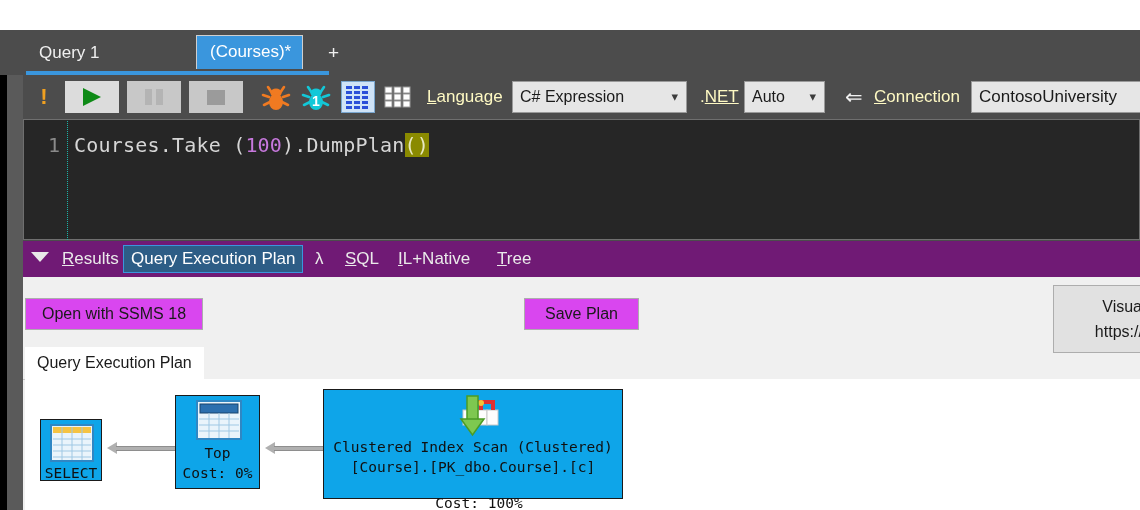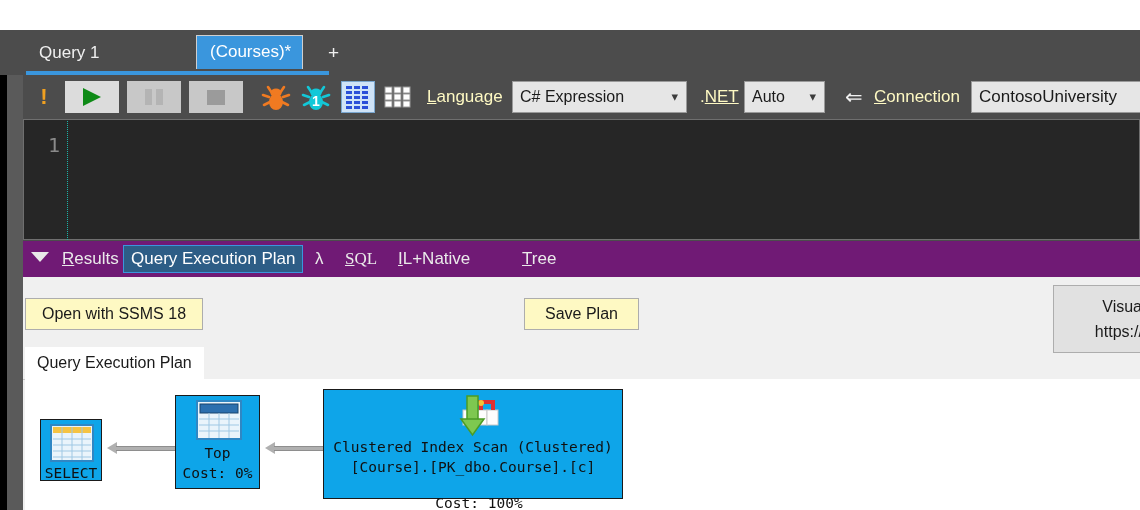--- a/index.html
+++ b/index.html
@@ -69,21 +69,21 @@
   
   .restabs{position:absolute;left:23px;top:211px;width:1117px;height:36px;background:#701a75;padding-left:40px;}
   .chev{position:absolute;left:8px;top:11px;width:0;height:0;border-left:9px solid transparent;border-right:9px solid transparent;border-top:10px solid #e9e9e9;}
   .rtab{position:absolute;top:5px;height:26px;color:#eaeaea;font-size:17px;line-height:26px;white-space:nowrap;padding:0 4px;}
   .rtab u{text-decoration:underline;}
   .rtab.sel{background:#2d5d86;border:1px solid #3a96dd;box-sizing:border-box;color:#ffffff;height:28px;line-height:26px;top:4px;padding:0 7px;}
 
   
   .panel{position:absolute;left:23px;top:247px;width:1117px;height:233px;background:#f0f0f0;}
   .pbtn{
-    position:absolute;background:#fef9c3;border:1px solid #adadad;box-sizing:border-box;
+    position:absolute;background:#d946ef;border:1px solid #adadad;box-sizing:border-box;
     color:#1a1a1a;font-size:16px;text-align:center;white-space:nowrap;
   }
   .infobox{
     position:absolute;background:#e1e1e1;border:1px solid #adadad;box-sizing:border-box;
     color:#1a1a1a;font-size:16px;text-align:right;padding:8px 6px 0 6px;line-height:25px;
     overflow:hidden;white-space:nowrap;
   }
   .inner-tabrow{position:absolute;left:0;top:70px;width:1117px;height:32px;border-bottom:1px solid #c8c8c8;}
   .inner-tab{
     position:absolute;left:2px;top:0;height:32px;background:#ffffff;
@@ -234,48 +234,49 @@
     </div>
 
     <div class="tb-field" style="left:948px;width:175px;">
       <span>ContosoUniversity</span>
     </div>
   </div>
 
   <div class="editor">
     <div class="gutter-guide"></div>
     <div class="lineno">1</div>
+    <div class="codeline"><span>Courses.Take (</span><span class="num">100</span><span>).DumpPlan</span><span class="paren-hl">()</span></div>
     <div class="caret-bar"></div>
     <div class="red-squiggle"></div>
   </div>
 
   <div class="restabs">
     <div class="chev"></div>
 
     <div class="rtab" style="left:35px;">
       <u>R</u><span>esults</span>
     </div>
 
     <div class="rtab sel" style="left:100px;">
       <span>Query Execution Plan</span>
     </div>
 
     <div class="rtab" style="left:288px;">
       <span>λ</span>
     </div>
 
-    <div class="rtab" style="left:318px;font-family:Liberation Serif, serif;">
+    <div class="rtab" style="left:318px;">
       <u>S</u><span>QL</span>
     </div>
 
     <div class="rtab" style="left:371px;">
       <u>I</u><span>L+Native</span>
     </div>
 
-    <div class="rtab" style="left:470px;margin-left:25px;">
+    <div class="rtab" style="left:470px;">
       <u>T</u><span>ree</span>
     </div>
   </div>
 
   <div class="panel">
 
     <div class="pbtn" style="left:2px;top:21px;width:178px;height:32px;line-height:30px;">
       <span>Open with SSMS 18</span>
     </div>
 

